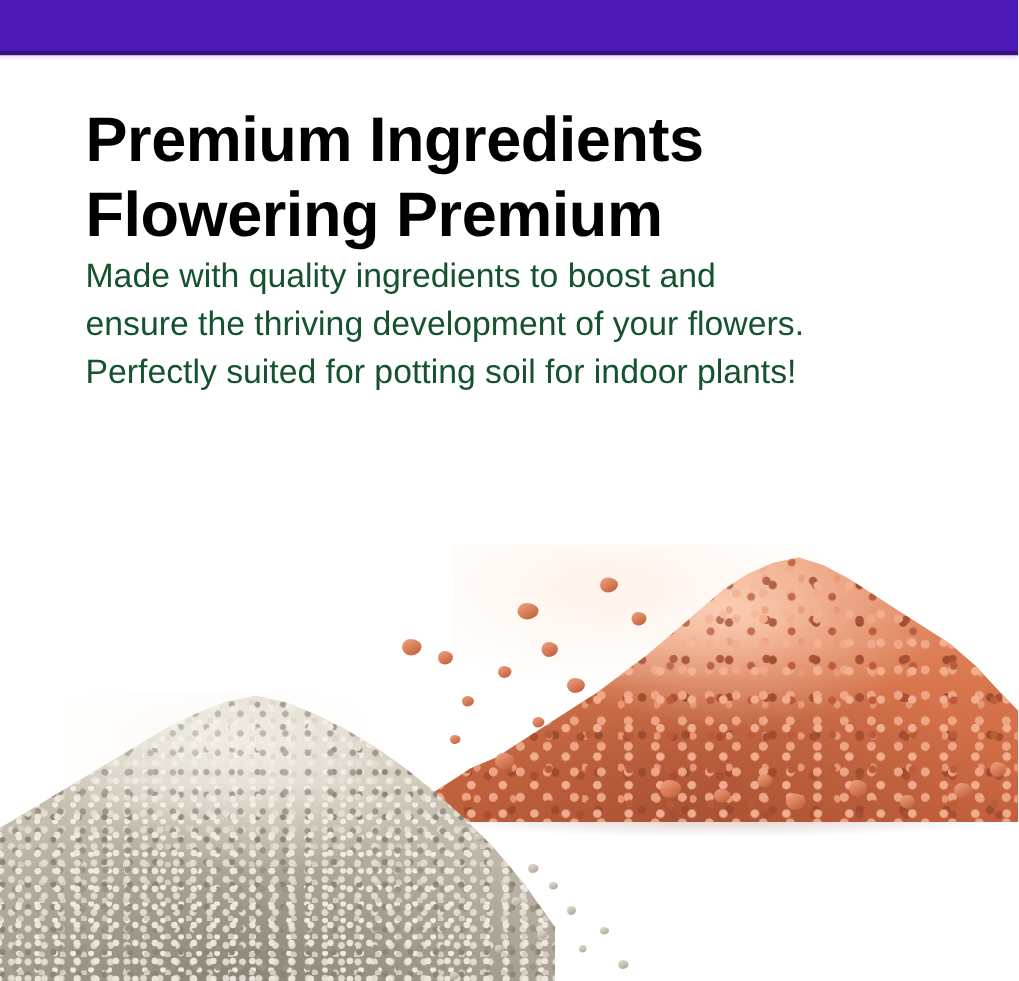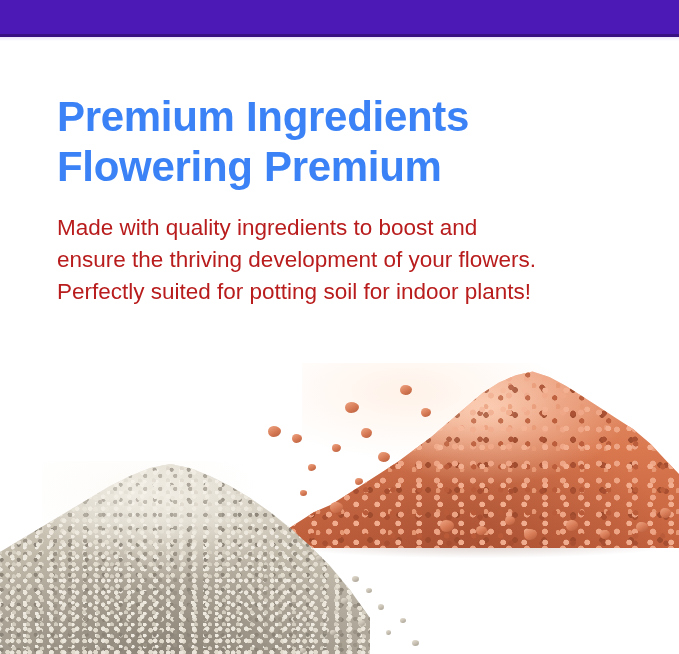--- a/index.html
+++ b/index.html
@@ -31,33 +31,31 @@
   .top-band-glow {
     position:absolute; left:0; top:37px;
     width:679px; height:4px;
     background:linear-gradient(to bottom,#efe4fb 0%,#ffffff 100%);
   }
 
   
   .copy { position:absolute; left:57px; top:68px; width:540px; }
 
   .headline {
-    color:#3b82f6;
+    color:#000000;
     font-size:42px;
     font-weight:bold;
     line-height:50px;
     letter-spacing:-0.3px;
     white-space:nowrap;
-    margin-top:24px;
   }
   .headline .l2 { display:block; }
 
   .body-copy {
-    margin-top:20px;
-    color:#b91c1c;
+    color:#14532d;
     font-size:22.5px;
     line-height:32px;
     font-weight:400;
     width:495px;
   }
 
   
   .photo {
     position:absolute; left:0; top:330px;
     width:679px; height:324px;

